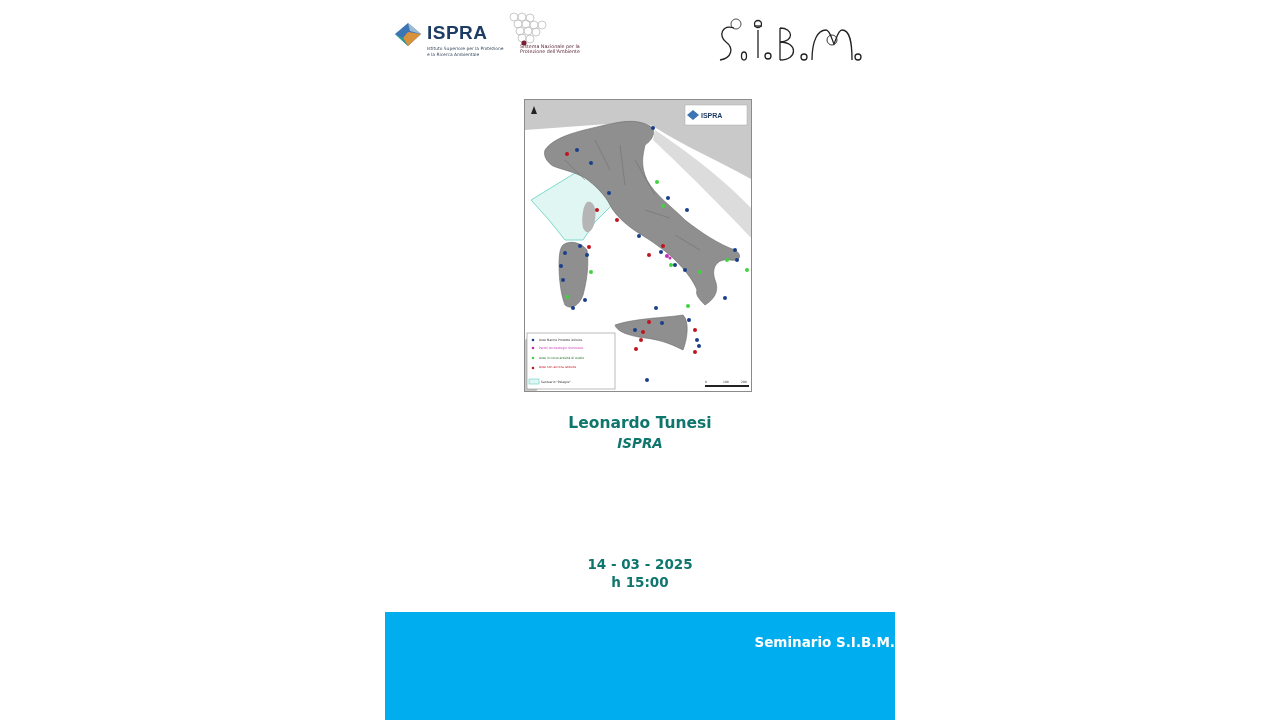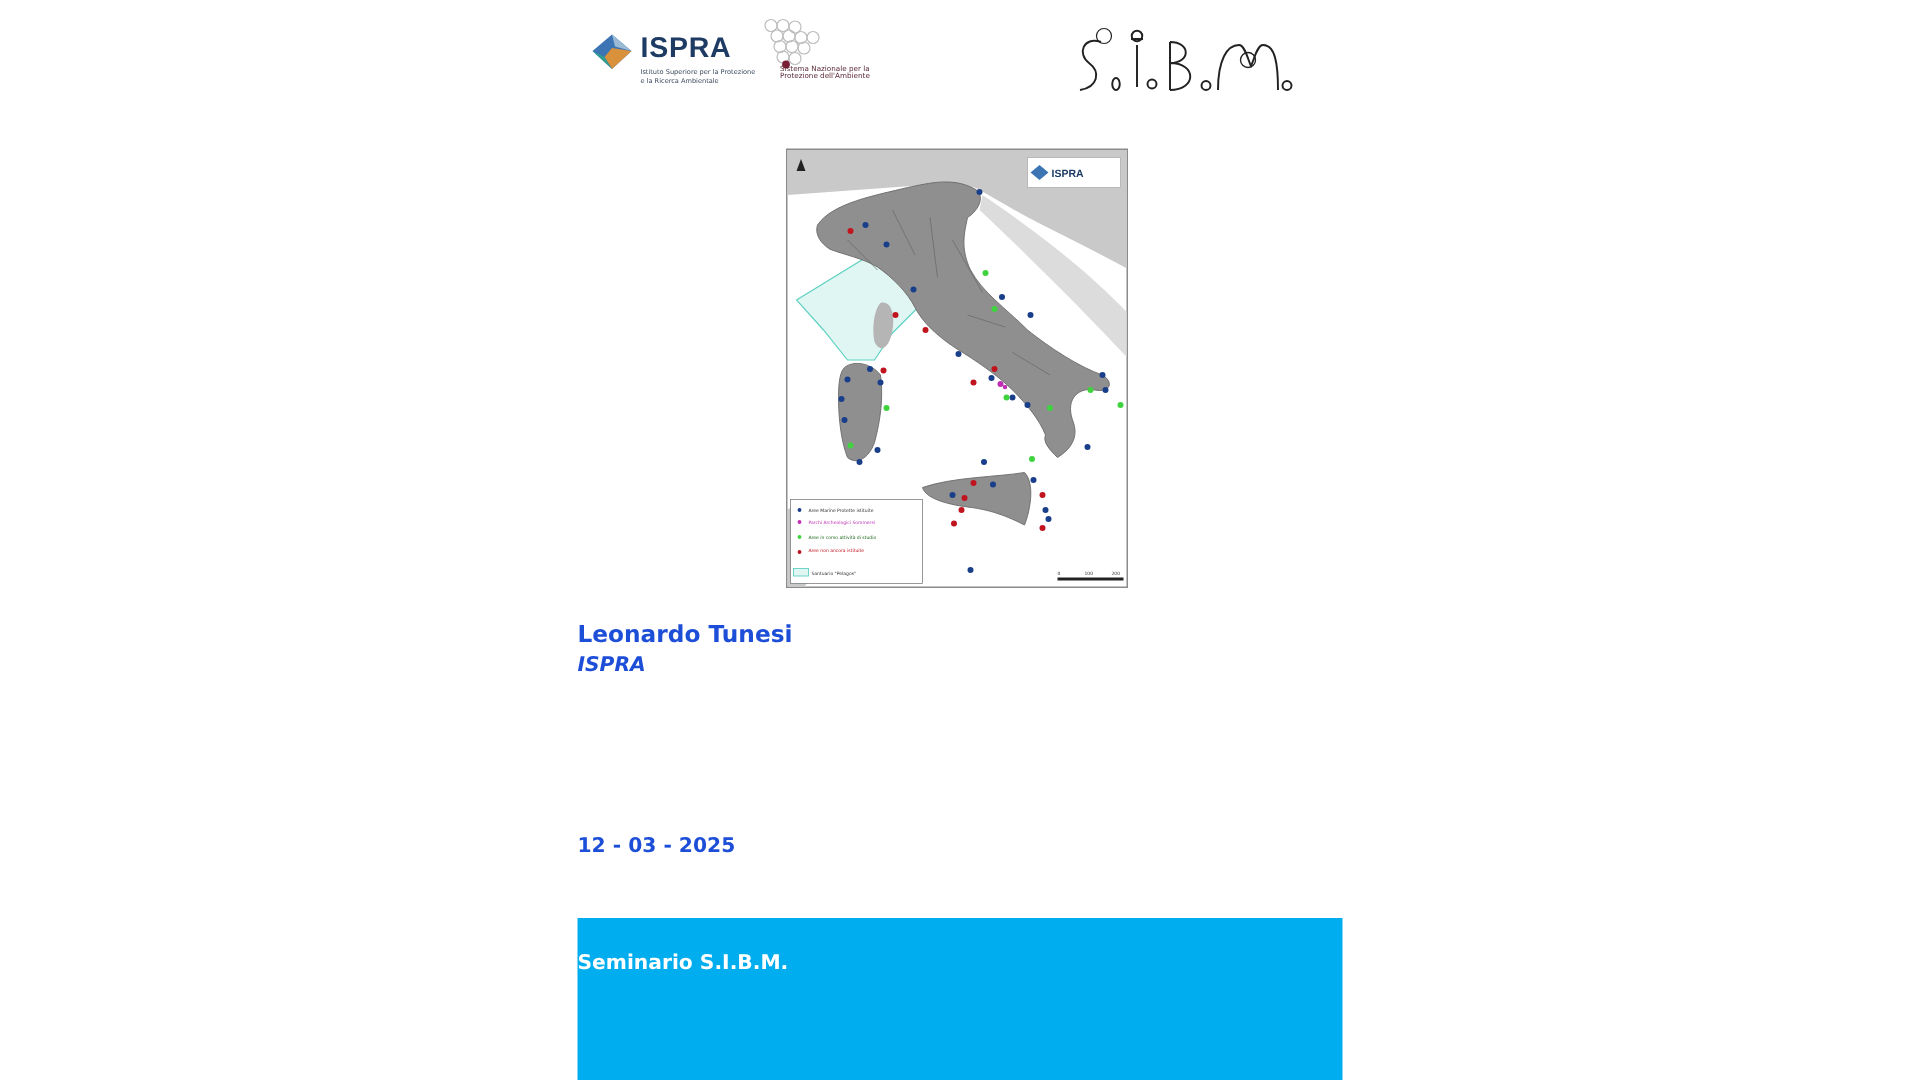--- a/index.html
+++ b/index.html
@@ -12,28 +12,28 @@
     .logo-ispra .sub { position: absolute; left: 33px; top: 26px; font-size: 4.4px; color: #3b4a5e; line-height: 5.5px; width: 80px; }
 
     .logo-snpa { position: absolute; left: 508px; top: 12px; width: 80px; height: 50px; }
     .logo-snpa .txt { position: absolute; left: 12px; top: 32px; font-size: 4.8px; color: #5a2a36; line-height: 5px; width: 70px; }
 
     .logo-sibm { position: absolute; left: 714px; top: 14px; width: 148px; height: 52px; }
 
     .map-frame { position: absolute; left: 524px; top: 99px; width: 228px; height: 293px; border: 1px solid #8b8b8b; background: #ffffff; overflow: hidden; }
     .map-frame svg { position: absolute; left: 0; top: 0; }
 
-    .text-block { position: absolute; left: 385px; width: 510px; text-align: left; color: #1d4ed8; font-family: "DejaVu Sans", sans-serif; font-weight: bold; }
+    .text-block { position: absolute; left: 385px; width: 510px; text-align: center; color: #0f766e; font-family: "DejaVu Sans", sans-serif; font-weight: bold; }
     .speaker { top: 414px; font-size: 15.5px; }
     .affil { top: 435px; font-size: 13.5px; font-style: italic; }
     .title { top: 474px; font-size: 15.5px; line-height: 22px; }
     .date { top: 555px; font-size: 13.5px; line-height: 18px; }
 
     .footer { position: absolute; left: 385px; top: 612px; width: 510px; height: 108px; background: #00adee; }
-    .footer .label { position: absolute; left: 0; top: 22px; width: 100%; text-align: left; color: #ffffff; font-weight: bold; font-size: 13.5px; font-family: "DejaVu Sans", sans-serif; }
+    .footer .label { position: absolute; left: 0; top: 22px; width: 100%; text-align: right; color: #ffffff; font-weight: bold; font-size: 13.5px; font-family: "DejaVu Sans", sans-serif; }
   </style>
 </head>
 <body>
 
 <div class="logo-ispra">
   <svg class="mark" viewBox="0 0 28 28">
     <polygon points="14,1 27,12 14,24 1,12" fill="#3c74b4"></polygon>
     <polygon points="14,10 27,12 14,24 9,16" fill="#d9923b"></polygon>
     <polygon points="1,12 9,16 14,24" fill="#2f9d8f"></polygon>
     <polygon points="14,1 27,12 16,9" fill="#9bbad6"></polygon>
@@ -197,18 +197,19 @@
   </svg>
 </div>
 
 <div class="text-block speaker">Leonardo Tunesi</div>
 <div class="text-block affil">ISPRA</div>
 
 <div class="text-block title">
 </div>
 
 <div class="text-block date">
-  <div>12 - 03 - 2025</div>
+  <div>14 - 03 - 2025</div>
+  <div>h 15:00</div>
 </div>
 
 <div class="footer">
   <div class="label">Seminario S.I.B.M.</div>
 </div>
 
 </body></html>

